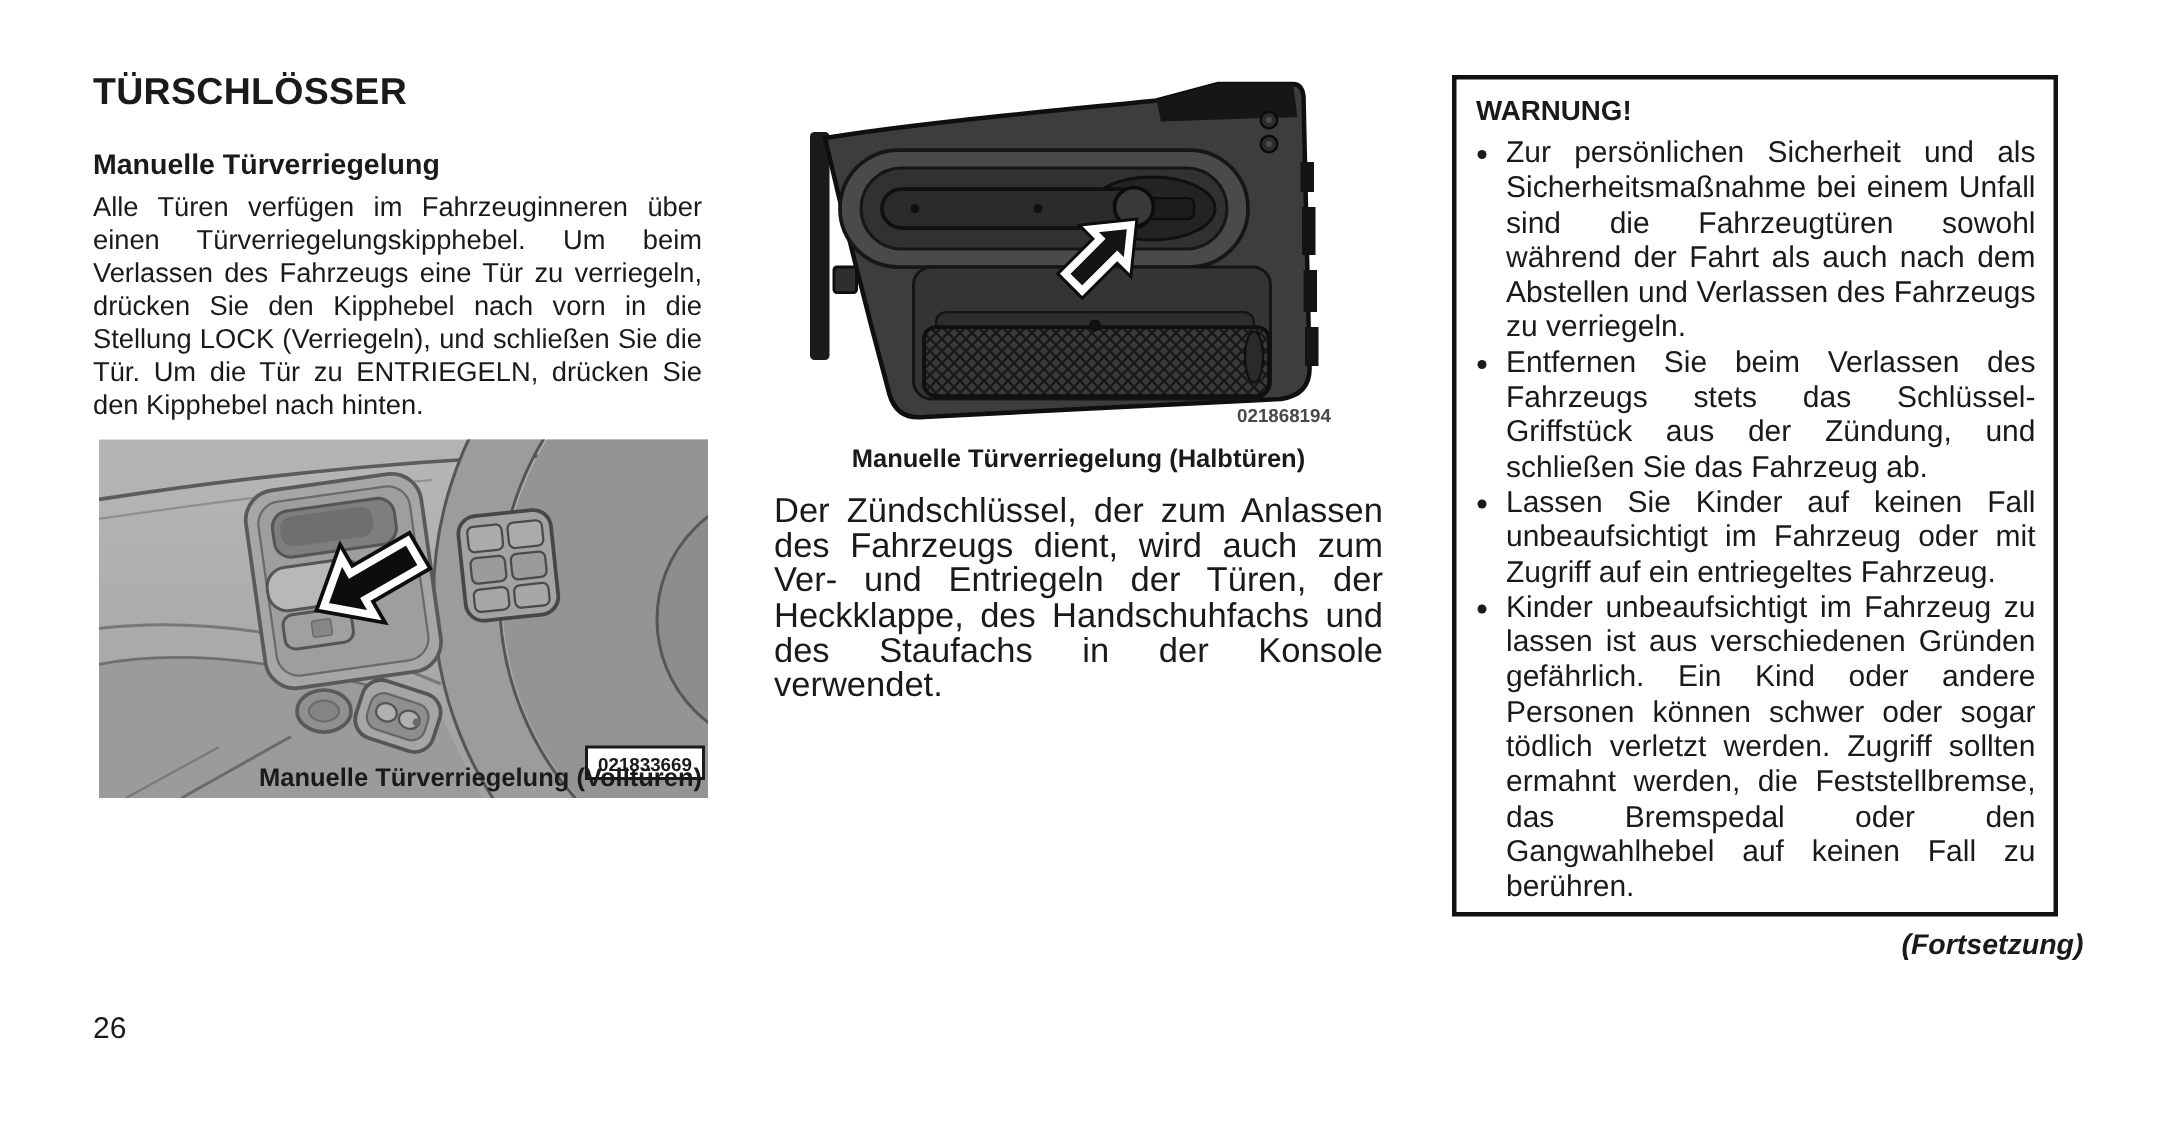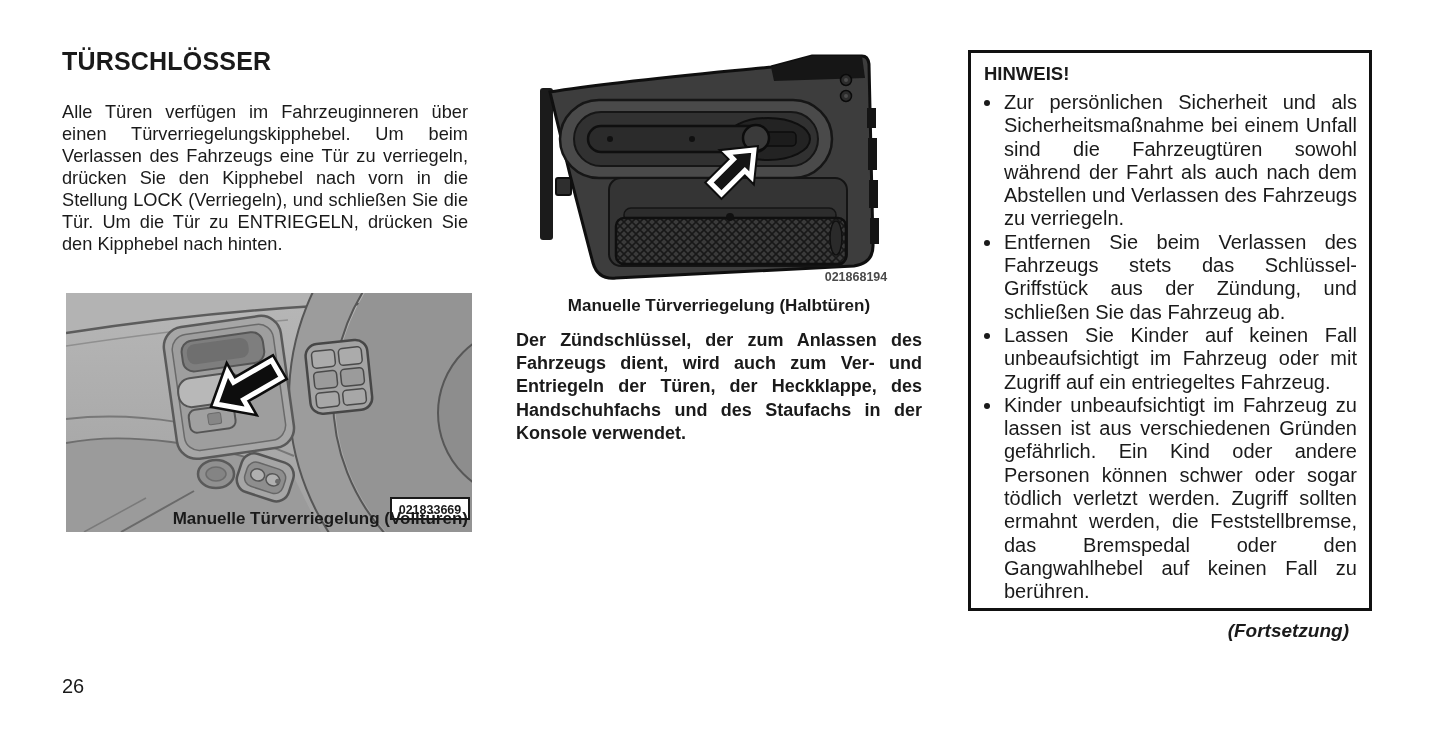--- a/index.html
+++ b/index.html
@@ -31,54 +31,55 @@
   .caption{
     position:absolute;width:406px;text-align:center;
     font-size:17px;font-weight:bold;line-height:20px;
   }
   .cap-volltueren{left:62px;top:509px;text-align:right;}
   .cap-halbtueren{left:516px;top:296px;}
 
   
   .note{position:absolute;left:516px;top:329px;width:406px;}
   .note-head{font-size:18.5px;font-weight:bold;line-height:23px;margin:0 0 3px 0;}
-  .note-body{font-size:18px;font-weight:bold;line-height:23.2px;text-align:justify;margin:0;}
+  .note-body{font-size:23px;font-weight:normal;line-height:23.2px;text-align:justify;margin:0;}
 
   
   .warning-box{
     position:absolute;left:968px;top:50px;width:404px;height:561px;
     box-sizing:border-box;border:3px solid #111111;background:#ffffff;
     padding:9px 12px 0 13px;
   }
   .warn-head{font-size:18.5px;font-weight:bold;line-height:24px;margin:0 0 5px 0;}
   .warn-list{
     margin:0;padding:0 0 0 19px;list-style-type:disc;
   }
   .warn-list li{
     font-size:20px;line-height:23.3px;text-align:justify;
     margin:0;padding:0 0 0 1px;
   }
   .continuation{
-    position:absolute;left:920px;top:620px;width:429px;
+    position:absolute;left:960px;top:620px;width:429px;
     text-align:right;font-size:19px;font-weight:bold;font-style:italic;
   }
 
   .page-number{
     position:absolute;left:62px;top:674px;font-size:20px;line-height:24px;
   }
 
   svg text{font-family:"Liberation Sans", sans-serif;}
 </style>
 </head>
 <body>
 
 <div class="page">
 
   <section class="col-left">
     <h1 class="section-title">TÜRSCHLÖSSER</h1>
+    <h2 class="subsection-title">Manuelle Türverriegelung</h2>
     <p class="body-text">Alle Türen verfügen im Fahrzeuginneren über einen Türverriegelungskipphebel. Um beim Verlassen des Fahrzeugs eine Tür zu verriegeln, drücken Sie den Kipphebel nach vorn in die Stellung LOCK (Verriegeln), und schließen Sie die Tür. Um die Tür zu ENTRIEGELN, drücken Sie den Kipphebel nach hinten.</p>
   </section>
 
   <figure class="fig fig-volltueren">
     <svg viewBox="0 0 406 239" width="406" height="239">
       <defs>
         <linearGradient id="bg1" x1="0" y1="0" x2="0" y2="1">
           <stop offset="0" stop-color="#b7b7b7"></stop>
           <stop offset="1" stop-color="#a1a1a1"></stop>
         </linearGradient>
@@ -204,21 +205,21 @@
       <text x="340" y="231" text-anchor="middle" font-size="12.5" font-weight="bold" fill="#4a4a4a">021868194</text>
     </svg>
   </figure>
   <figcaption class="caption cap-halbtueren">Manuelle Türverriegelung (Halbtüren)</figcaption>
 
   <section class="note">
     <p class="note-body">Der Zündschlüssel, der zum Anlassen des Fahrzeugs dient, wird auch zum Ver- und Entriegeln der Türen, der Heckklappe, des Handschuhfachs und des Staufachs in der Konsole verwendet.</p>
   </section>
 
   <aside class="warning-box">
-    <div class="warn-head">HINWEIS!</div>
+    <div class="warn-head">WARNUNG!</div>
     <ul class="warn-list">
       <li>Zur persönlichen Sicherheit und als Sicherheitsmaßnahme bei einem Unfall sind die Fahrzeugtüren sowohl während der Fahrt als auch nach dem Abstellen und Verlassen des Fahrzeugs zu verriegeln.</li>
       <li>Entfernen Sie beim Verlassen des Fahrzeugs stets das Schlüssel-Griffstück aus der Zündung, und schließen Sie das Fahrzeug ab.</li>
       <li>Lassen Sie Kinder auf keinen Fall unbeaufsichtigt im Fahrzeug oder mit Zugriff auf ein entriegeltes Fahrzeug.</li>
       <li>Kinder unbeaufsichtigt im Fahrzeug zu lassen ist aus verschiedenen Gründen gefährlich. Ein Kind oder andere Personen können schwer oder sogar tödlich verletzt werden. Zugriff sollten ermahnt werden, die Feststellbremse, das Bremspedal oder den Gangwahlhebel auf keinen Fall zu berühren.</li>
     </ul>
   </aside>
   <div class="continuation">(Fortsetzung)</div>
 
   <div class="page-number">26</div>

